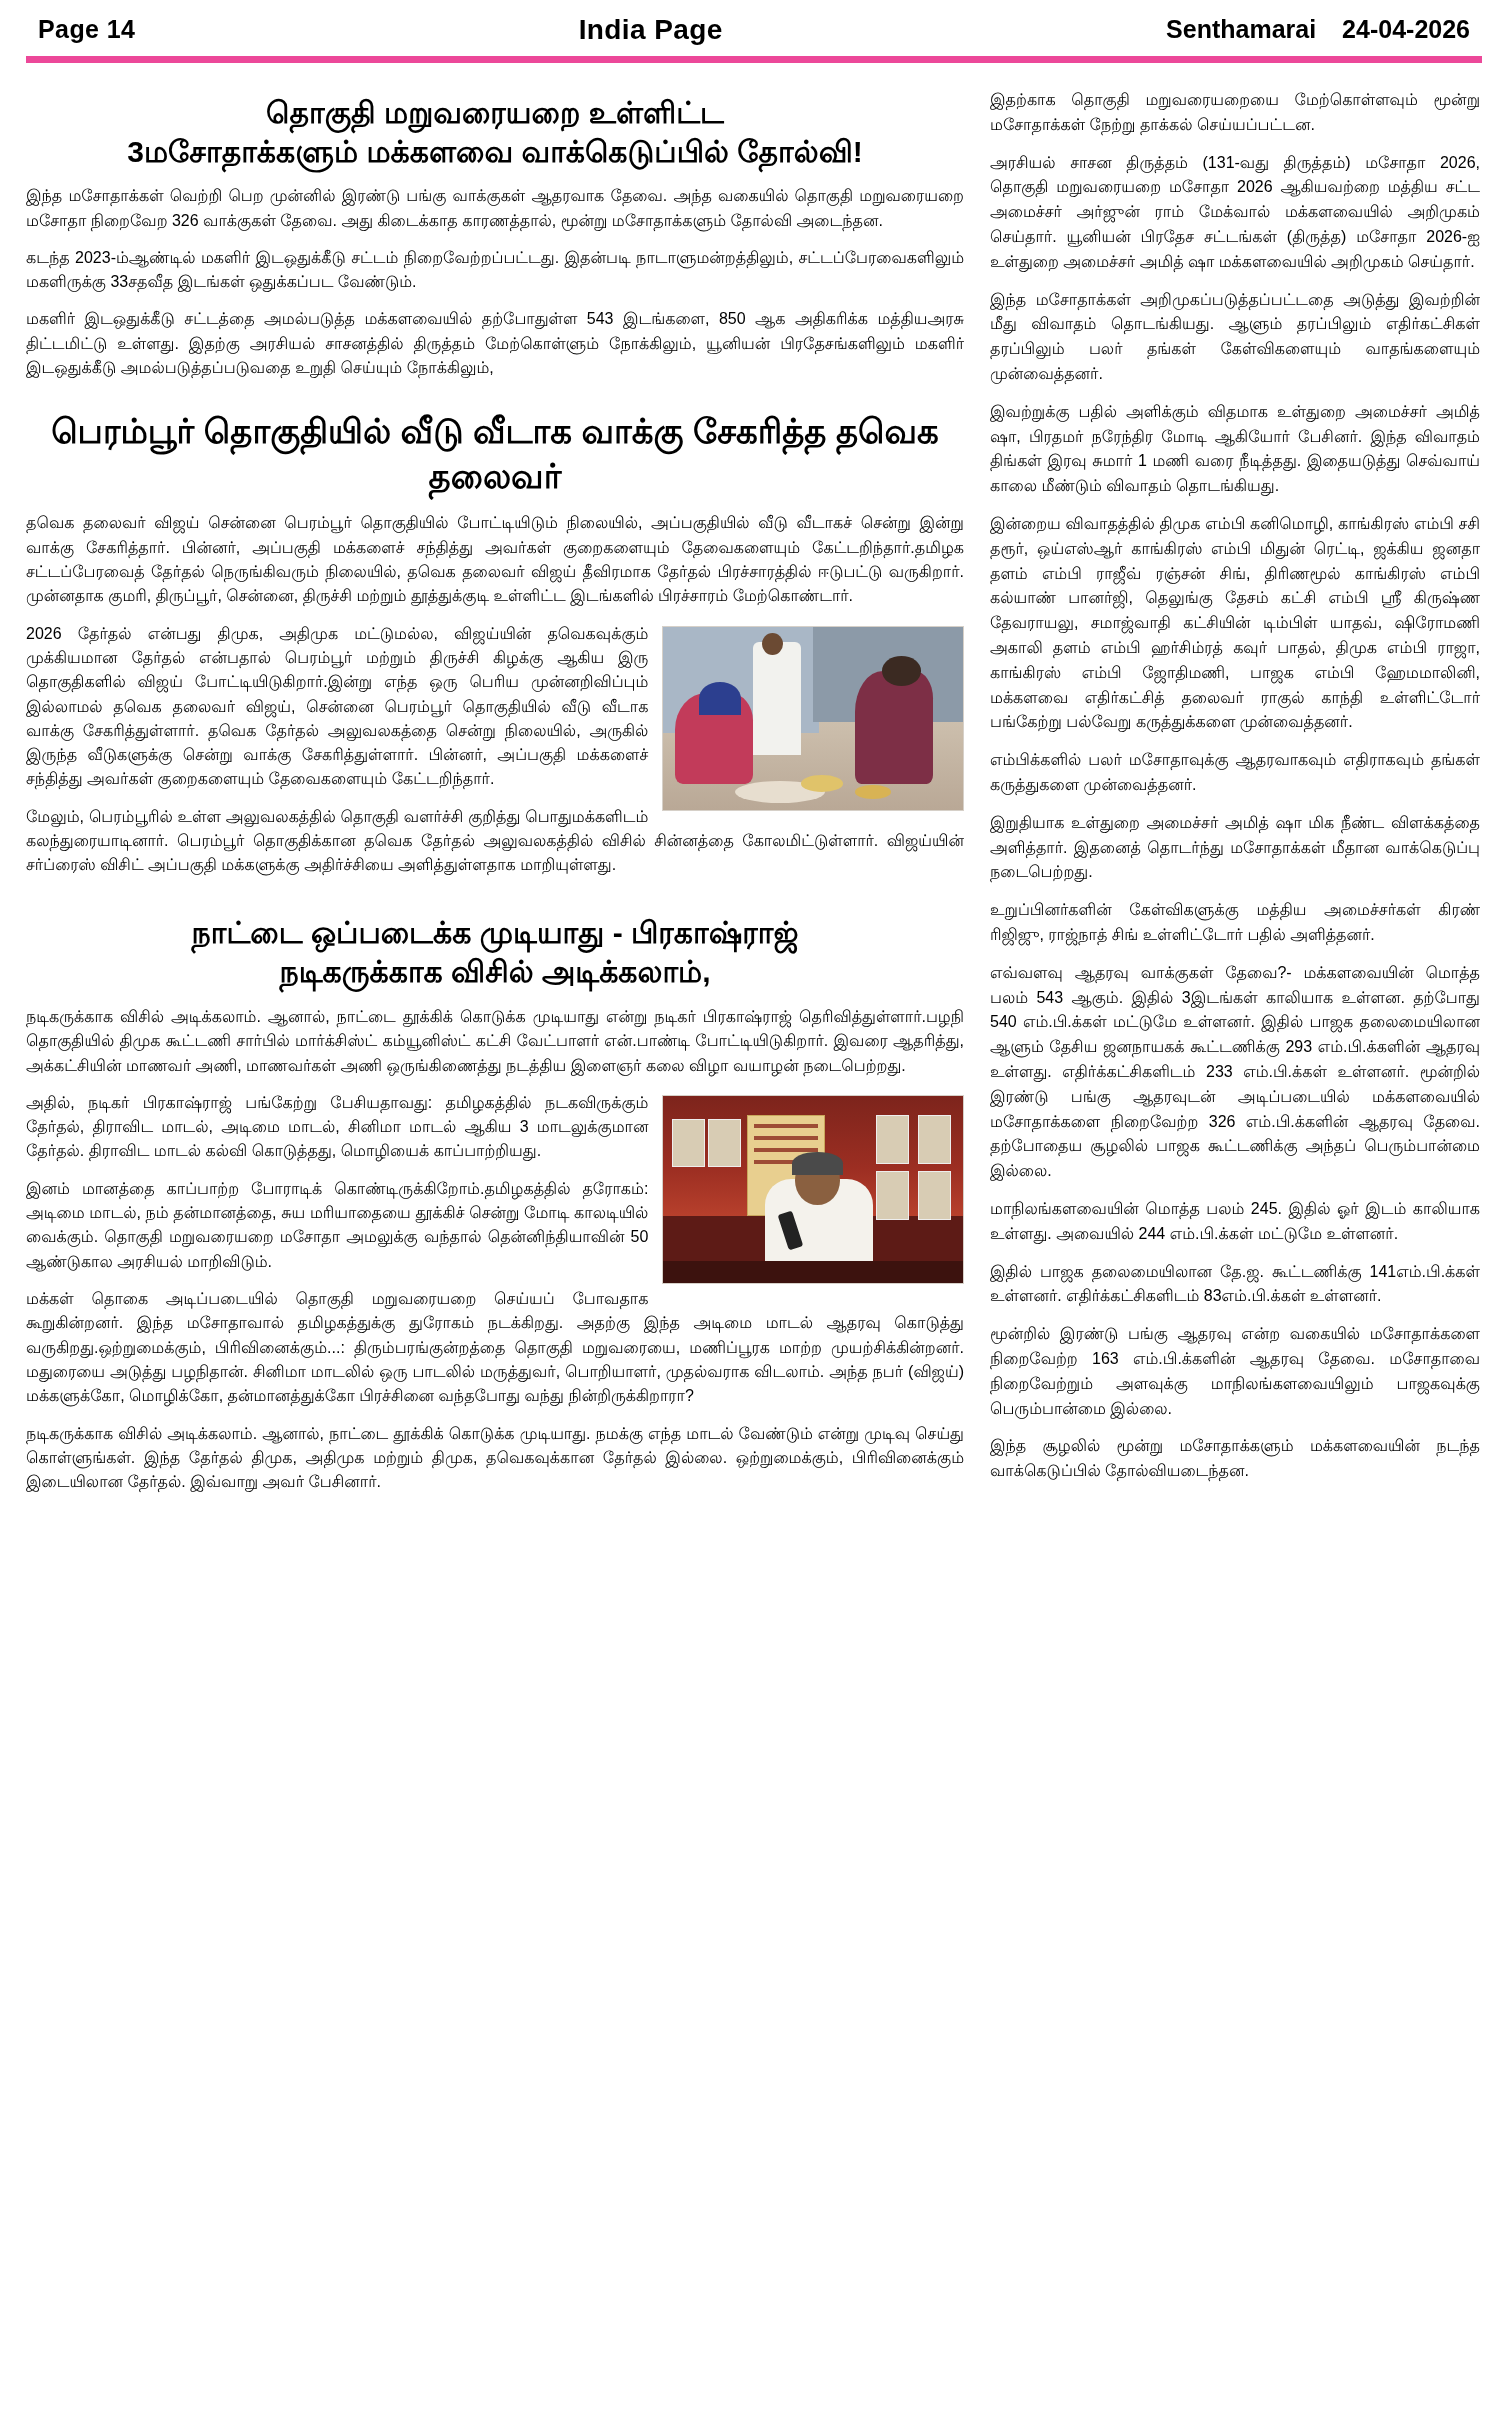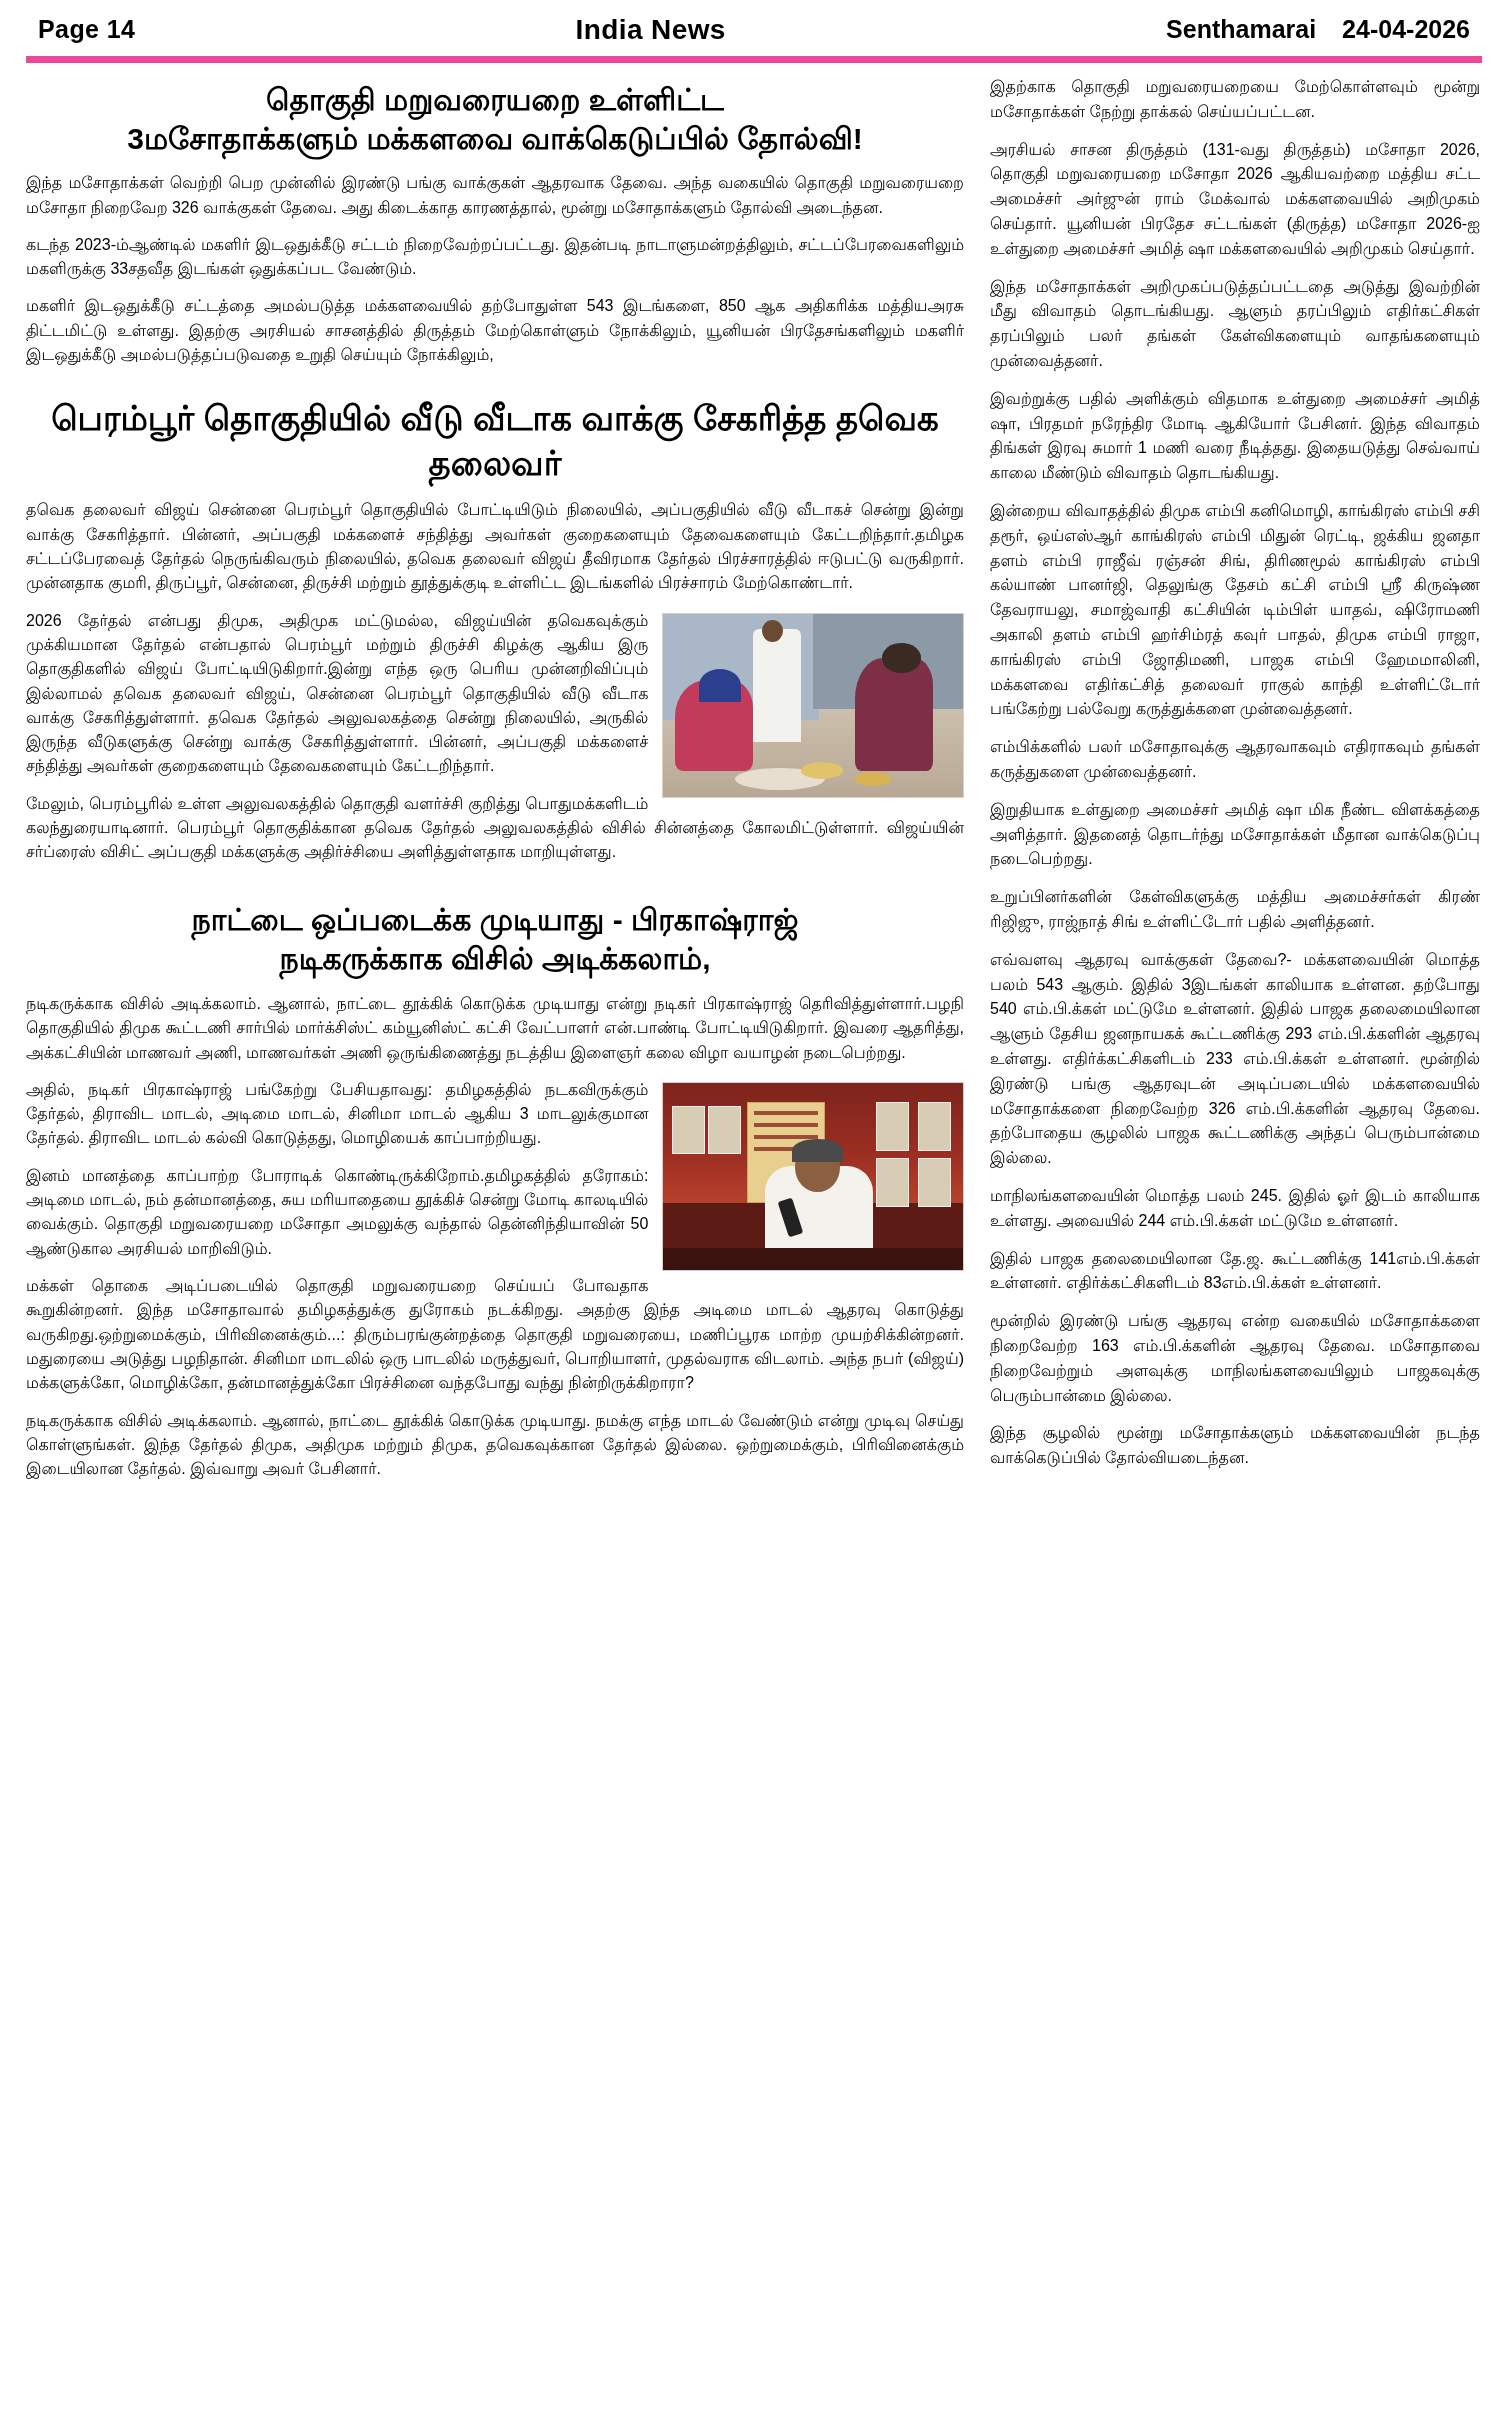--- a/index.html
+++ b/index.html
@@ -17,21 +17,21 @@
     display:flex; align-items:center; justify-content:space-between;
     padding:7.5px 12px 10.6px 12px;
     border-bottom:7px solid #ec4899;
     margin:6px 0 0 0;
   }
   .masthead .left  { font-size:25px; font-weight:bold; letter-spacing:0.4px; }
   .masthead .mid   { font-size:28px; font-weight:bold; letter-spacing:0.4px; }
   .masthead .right { font-size:25px; font-weight:bold; display:flex; gap:26px; }
 
   
-  .columns { display:flex; gap:26px; padding-top:12px; }
+  .columns { display:flex; gap:26px; padding-top:25px; }
   .col { width:50%; }
   .col.left { width:938px; }
   .col.right { width:490px; }
 
   
   .headline {
     text-align:center;
     font-weight:bold;
     line-height:1.3;
     margin:4.5px 0 13.6px 0;
@@ -94,21 +94,21 @@
 
   .clearfix::after { content:""; display:block; clear:both; }
 </style>
 </head>
 <body>
 
 <div class="page">
 
   <div class="masthead">
     <div class="left">Page 14</div>
-    <div class="mid">India News</div>
+    <div class="mid">India Page</div>
     <div class="right">
       <span>Senthamarai</span>
       <span>24-04-2026</span>
     </div>
   </div>
 
   <div class="columns">
 
     <div class="col left">
 

